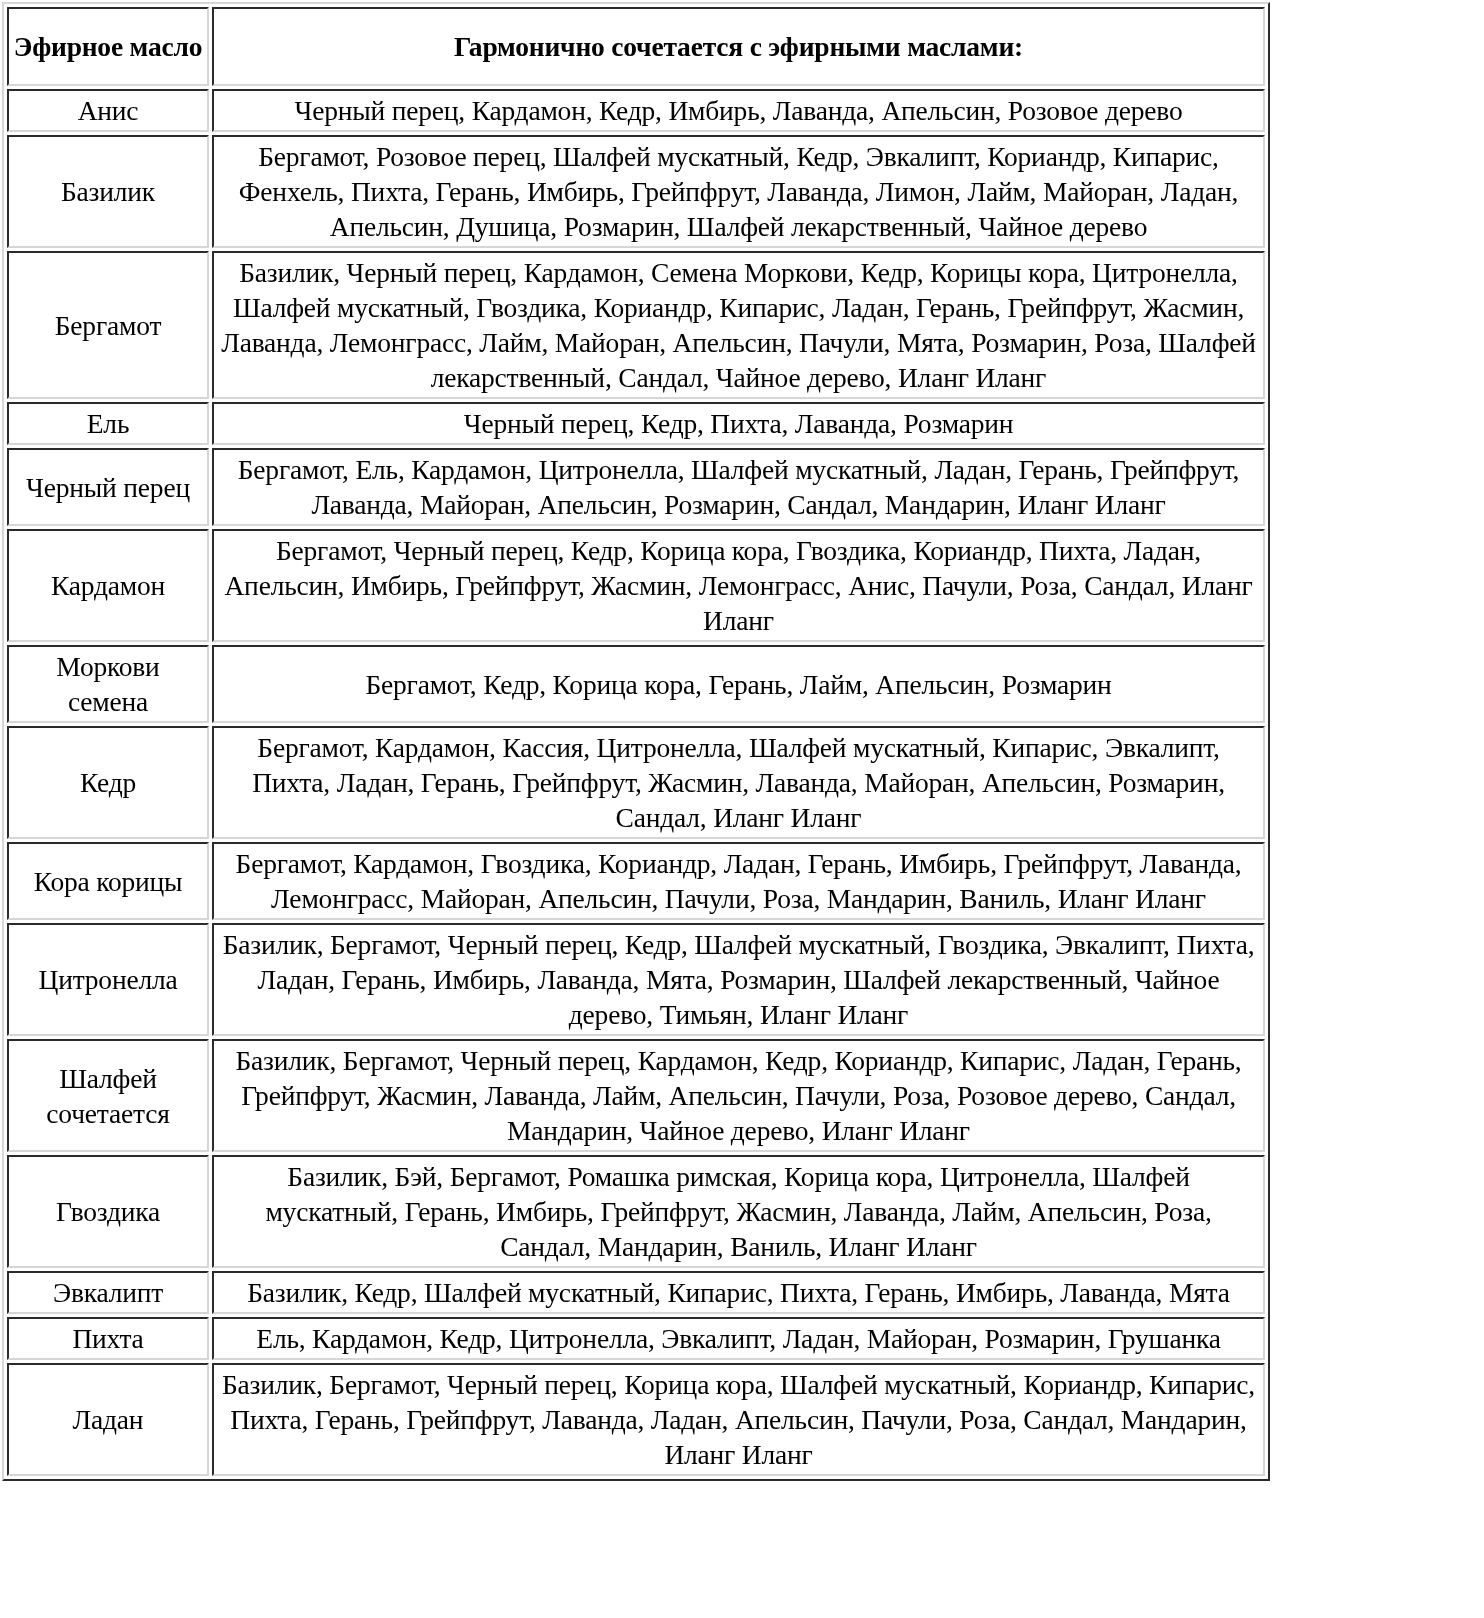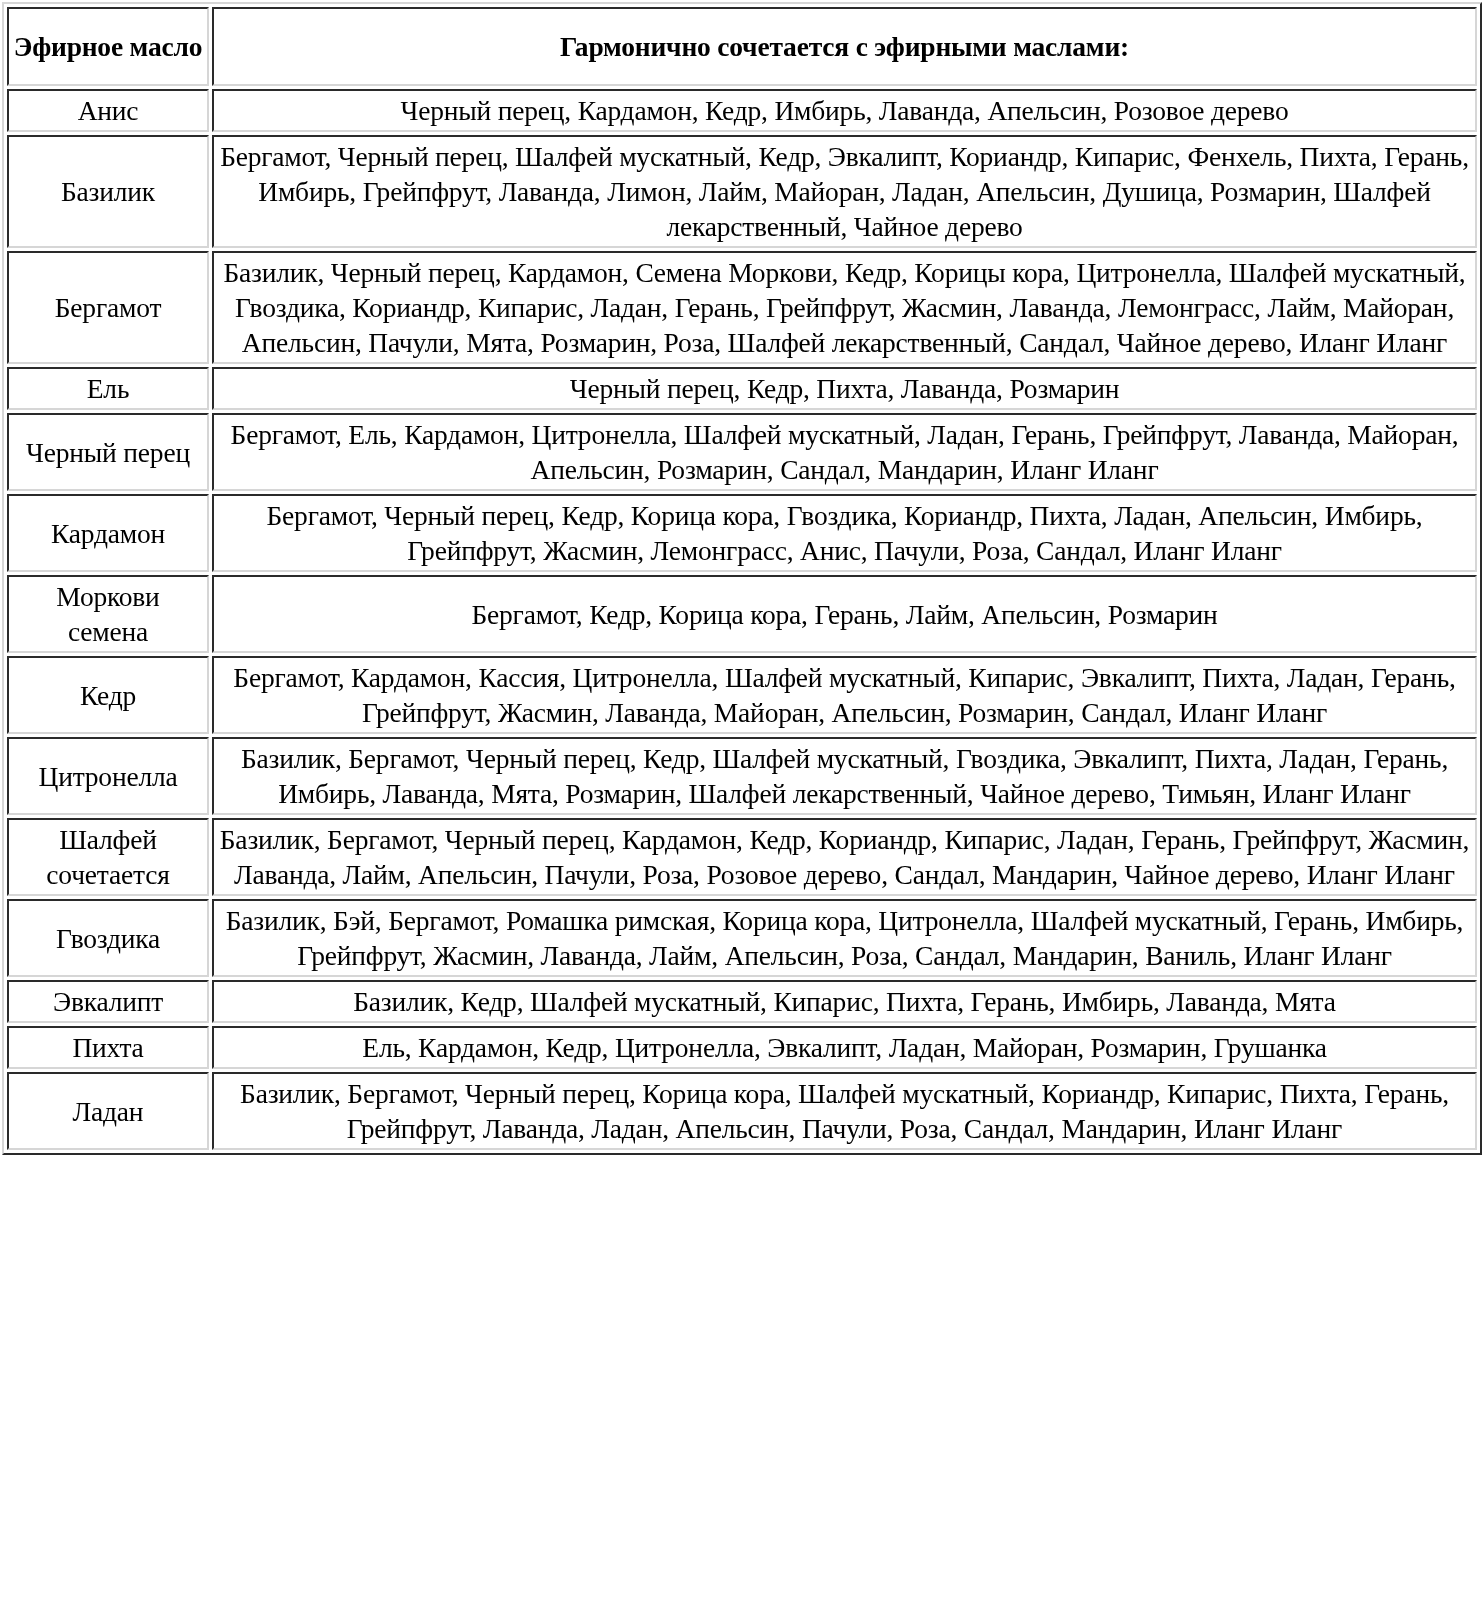--- a/index.html
+++ b/index.html
@@ -10,21 +10,21 @@
     body {
       width: 1484px;
       height: 1618px;
       overflow: hidden;
       position: relative;
     }
     .oil-table {
       position: absolute;
       left: 2px;
       top: 2px;
-      width: 1480px;
+      width: 1268px;
       border-collapse: separate;
       border-spacing: 3px;
       border-top: 2px solid #d6d6d6;
       border-left: 2px solid #d6d6d6;
       border-right: 2px solid #2a2a2a;
       border-bottom: 2px solid #2a2a2a;
       font-family: "Liberation Serif", "DejaVu Serif", serif;
       font-size: 27.5px;
       line-height: 35px;
       color: #000000;
@@ -62,21 +62,21 @@
       <th>Гармонично сочетается с эфирными маслами:</th>
     </tr>
   </thead>
   <tbody id="table-body">
       <tr>
         <td class="col-oil">Анис</td>
         <td>Черный перец, Кардамон, Кедр, Имбирь, Лаванда, Апельсин, Розовое дерево</td>
       </tr>
       <tr>
         <td class="col-oil">Базилик</td>
-        <td>Бергамот, Черный перец, Шалфей мускатный, Кедр, Эвкалипт, Кориандр, Кипарис, Фенхель, Пихта, Герань, Имбирь, Грейпфрут, Лаванда, Лимон, Лайм, Майоран, Ладан, Апельсин, Душица, Розмарин, Шалфей лекарственный, Чайное дерево</td>
+        <td>Бергамот, Розовое перец, Шалфей мускатный, Кедр, Эвкалипт, Кориандр, Кипарис, Фенхель, Пихта, Герань, Имбирь, Грейпфрут, Лаванда, Лимон, Лайм, Майоран, Ладан, Апельсин, Душица, Розмарин, Шалфей лекарственный, Чайное дерево</td>
       </tr>
       <tr>
         <td class="col-oil">Бергамот</td>
         <td>Базилик, Черный перец, Кардамон, Семена Моркови, Кедр, Корицы кора, Цитронелла, Шалфей мускатный, Гвоздика, Кориандр, Кипарис, Ладан, Герань, Грейпфрут, Жасмин, Лаванда, Лемонграсс, Лайм, Майоран, Апельсин, Пачули, Мята, Розмарин, Роза, Шалфей лекарственный, Сандал, Чайное дерево, Иланг Иланг</td>
       </tr>
       <tr>
         <td class="col-oil">Ель</td>
         <td>Черный перец, Кедр, Пихта, Лаванда, Розмарин</td>
       </tr>
       <tr>
@@ -87,20 +87,24 @@
         <td class="col-oil">Кардамон</td>
         <td>Бергамот, Черный перец, Кедр, Корица кора, Гвоздика, Кориандр, Пихта, Ладан, Апельсин, Имбирь, Грейпфрут, Жасмин, Лемонграсс, Анис, Пачули, Роза, Сандал, Иланг Иланг</td>
       </tr>
       <tr>
         <td class="col-oil">Моркови семена</td>
         <td class="left-align">Бергамот, Кедр, Корица кора, Герань, Лайм, Апельсин, Розмарин</td>
       </tr>
       <tr>
         <td class="col-oil">Кедр</td>
         <td>Бергамот, Кардамон, Кассия, Цитронелла, Шалфей мускатный, Кипарис, Эвкалипт, Пихта, Ладан, Герань, Грейпфрут, Жасмин, Лаванда, Майоран, Апельсин, Розмарин, Сандал, Иланг Иланг</td>
+      </tr>
+      <tr>
+        <td class="col-oil">Кора корицы</td>
+        <td>Бергамот, Кардамон, Гвоздика, Кориандр, Ладан, Герань, Имбирь, Грейпфрут, Лаванда, Лемонграсс, Майоран, Апельсин, Пачули, Роза, Мандарин, Ваниль, Иланг Иланг</td>
       </tr>
       <tr>
         <td class="col-oil">Цитронелла</td>
         <td>Базилик, Бергамот, Черный перец, Кедр, Шалфей мускатный, Гвоздика, Эвкалипт, Пихта, Ладан, Герань, Имбирь, Лаванда, Мята, Розмарин, Шалфей лекарственный, Чайное дерево, Тимьян, Иланг Иланг</td>
       </tr>
       <tr>
         <td class="col-oil">Шалфей сочетается</td>
         <td>Базилик, Бергамот, Черный перец, Кардамон, Кедр, Кориандр, Кипарис, Ладан, Герань, Грейпфрут, Жасмин, Лаванда, Лайм, Апельсин, Пачули, Роза, Розовое дерево, Сандал, Мандарин, Чайное дерево, Иланг Иланг</td>
       </tr>
       <tr>

